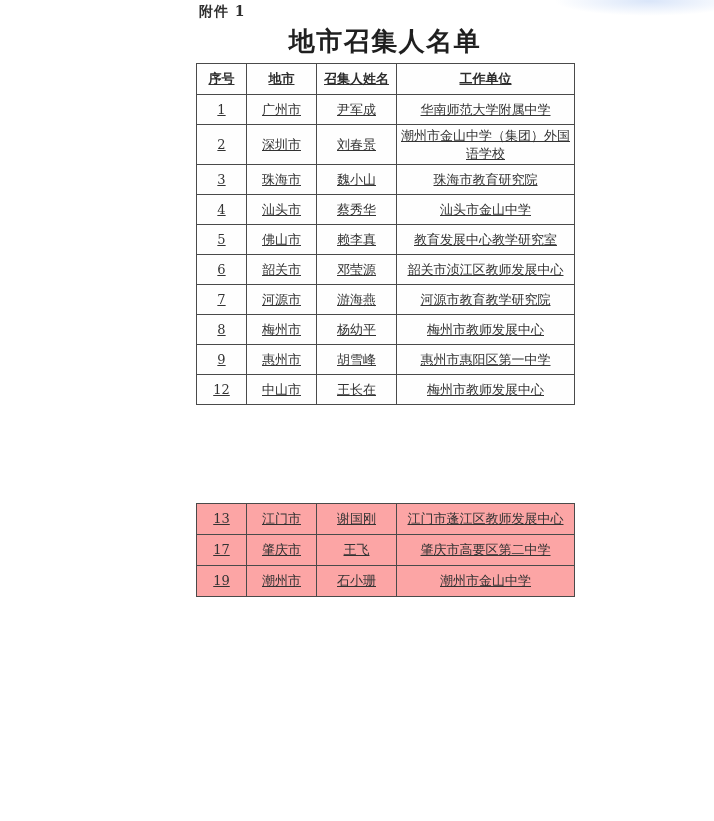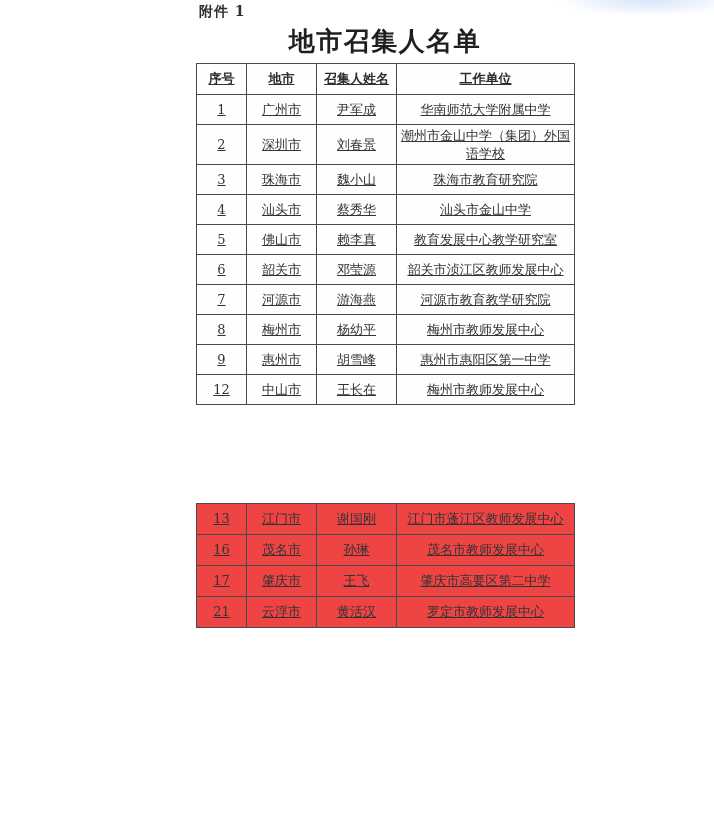--- a/index.html
+++ b/index.html
@@ -67,21 +67,21 @@
     line-height: 1.35;
     background: #fefefe;
   }
   .roster th {
     height: 31px;
     font-weight: bold;
     font-size: 13px;
     color: #2c2c2c;
   }
   .roster td { height: 30px; }
-  .roster.section-2 td { height: 31px; background: #ef4444; margin-left: 23px; }
+  .roster.section-2 td { height: 31px; background: #fca5a5; margin-left: 23px; }
   .col-no   { width: 50px; }
   .col-city { width: 70px; }
   .col-name { width: 80px; }
   .col-unit { width: 178px; }
 </style>
 </head>
 <body>
 
 <div class="page">
   <div class="scan-smudge"></div>
@@ -177,32 +177,26 @@
         <col class="col-unit">
     </colgroup>
     <tbody>
         <tr>
           <td>13</td>
           <td>江门市</td>
           <td>谢国刚</td>
           <td>江门市蓬江区教师发展中心</td>
         </tr>
         <tr>
-          <td>16</td>
-          <td>茂名市</td>
-          <td>孙琳</td>
-          <td>茂名市教师发展中心</td>
-        </tr>
-        <tr>
           <td>17</td>
           <td>肇庆市</td>
           <td>王飞</td>
           <td>肇庆市高要区第二中学</td>
         </tr>
         <tr>
-          <td>21</td>
-          <td>云浮市</td>
-          <td>黄活汉</td>
-          <td>罗定市教师发展中心</td>
+          <td>19</td>
+          <td>潮州市</td>
+          <td>石小珊</td>
+          <td>潮州市金山中学</td>
         </tr>
       </tbody>
   </table>
 </div>
 
 </body></html>

